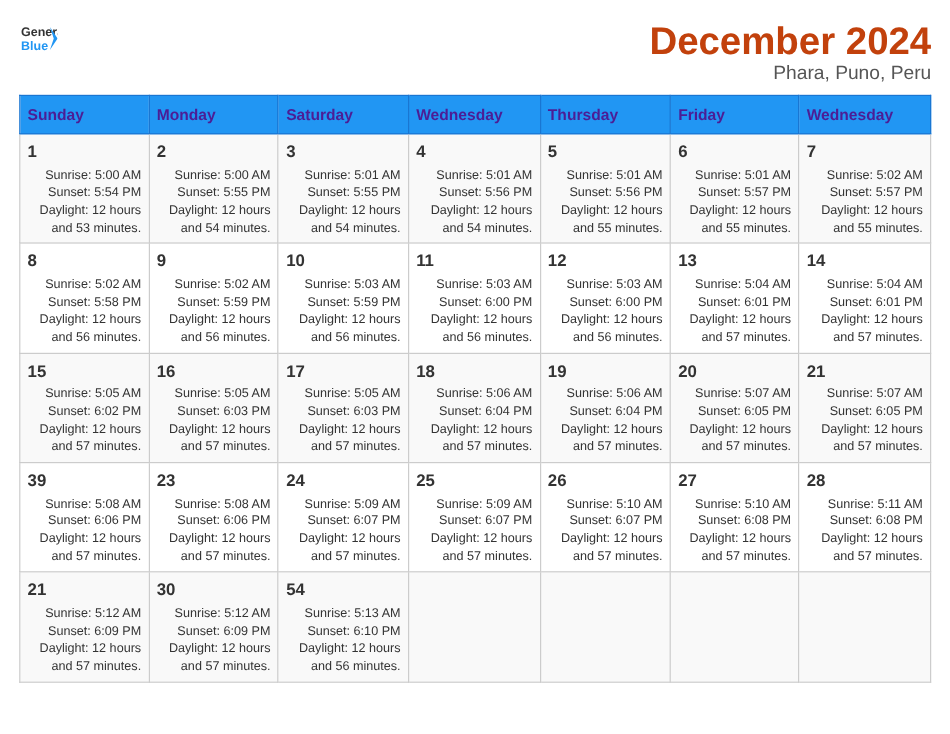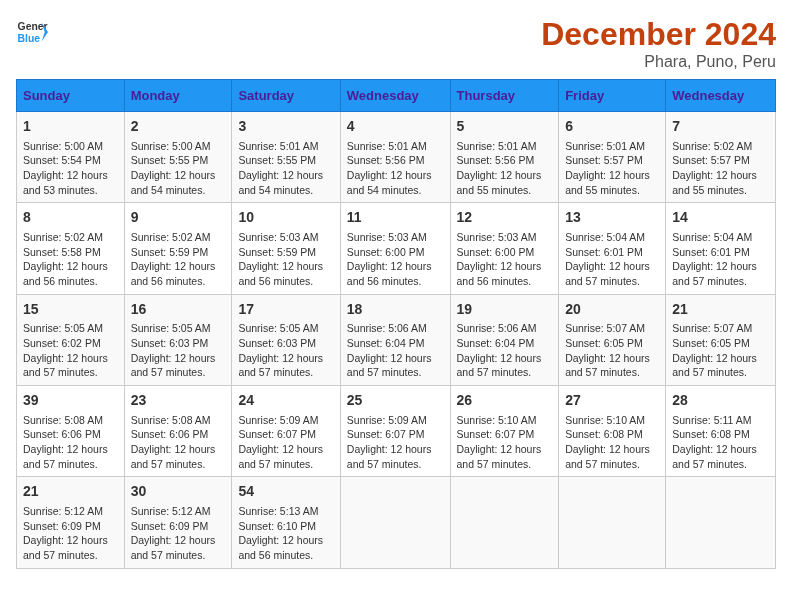--- a/index.html
+++ b/index.html
@@ -65,20 +65,21 @@
     }
     .day-num {
       font-size: 14px;
       font-weight: bold;
       display: block;
       margin-bottom: 2px;
     }
     .day-info {
       font-size: 10.5px;
       color: #333;
+      text-align: right;
     }
     td.empty {
       background: #f0f0f0;
     }
   </style>
 </head>
 <body>
 
 <div class="header-area">
   <div class="logo">

